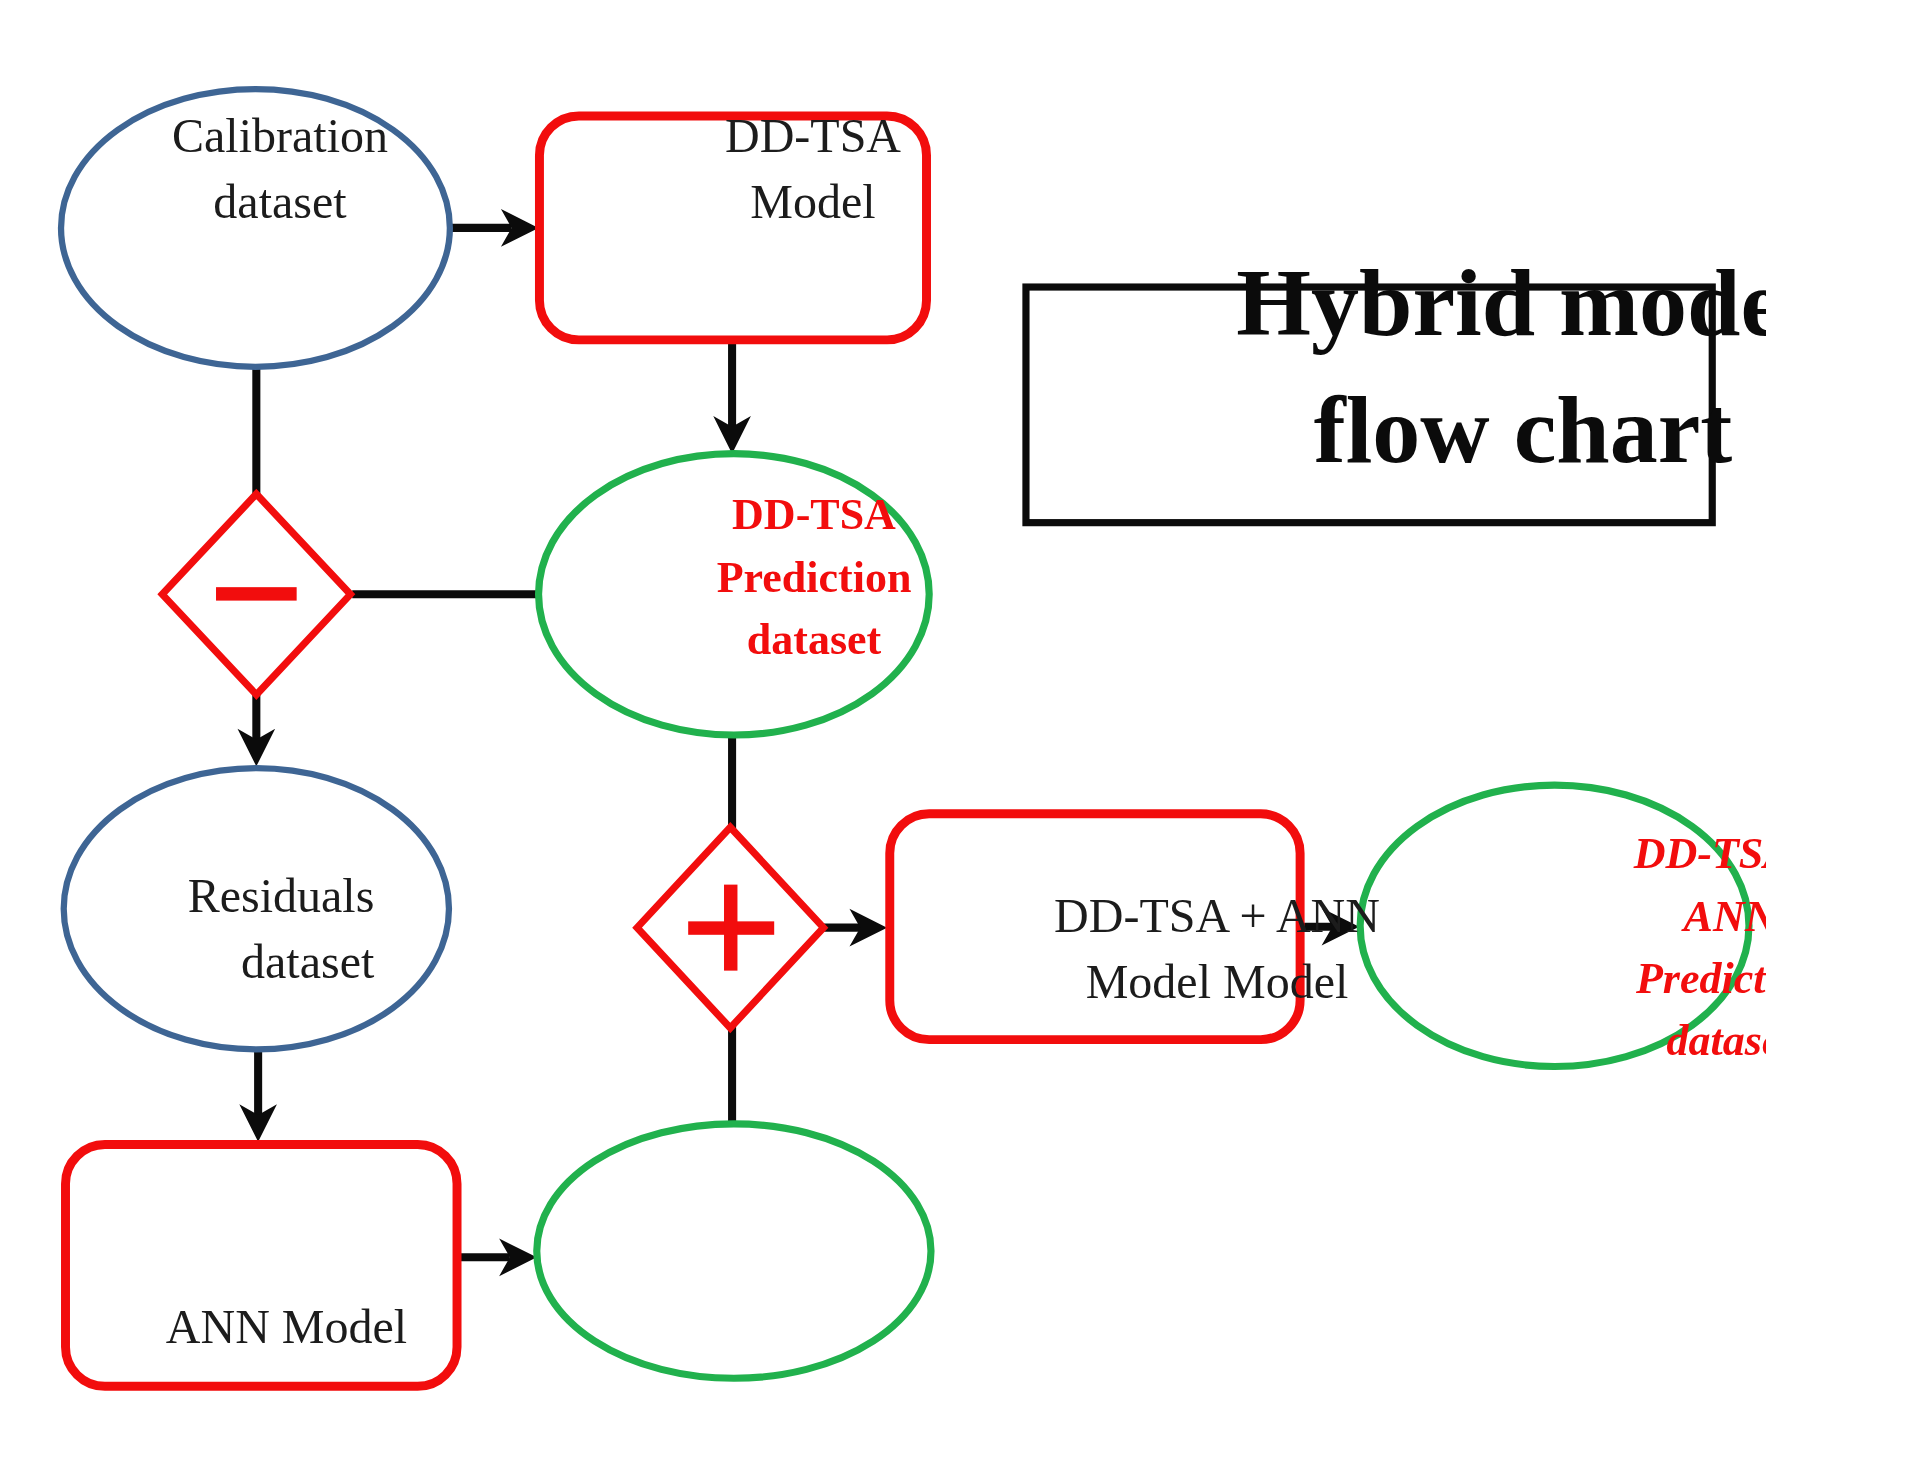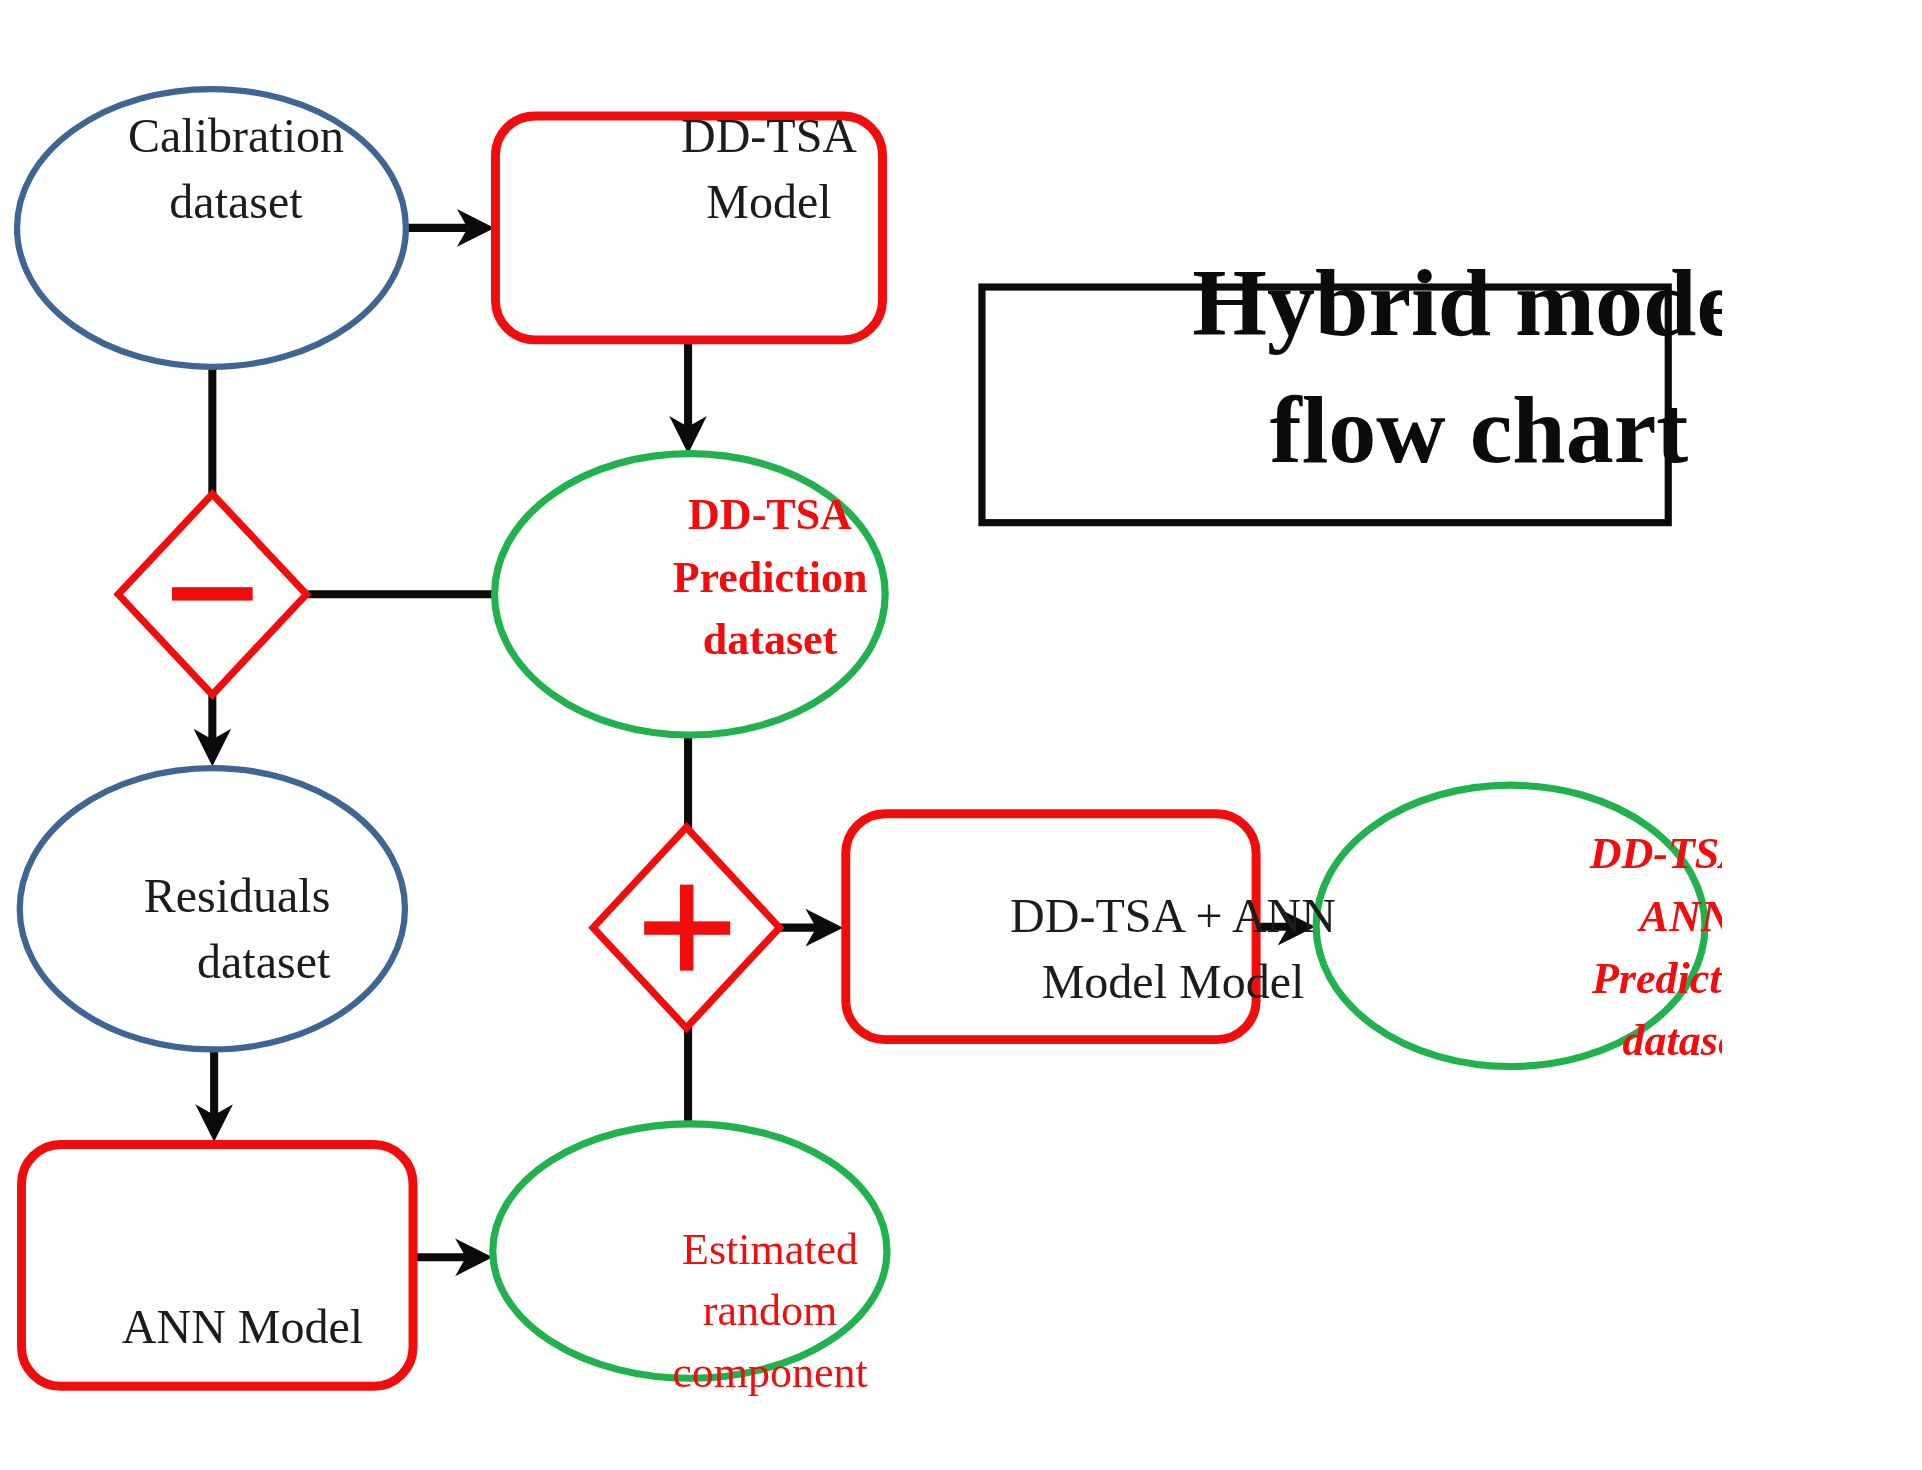--- a/index.html
+++ b/index.html
@@ -11,20 +11,21 @@
     --bg:#ffffff;
   }
   *{margin:0;padding:0;box-sizing:border-box;}
   html,body{background:var(--bg);}
   #canvas{
     position:relative;
     width:1722px;height:1470px;
     background:var(--bg);
     font-family:"Liberation Serif","DejaVu Serif",serif;
     overflow:hidden;
+    margin-left:44px;
   }
   #shapes{position:absolute;left:0;top:0;width:100%;height:100%;}
 
   
   .ellipse-blue{fill:#fff;stroke:var(--blue);stroke-width:7;}
   .ellipse-green{fill:#fff;stroke:var(--green);stroke-width:8;}
   .rect-red{fill:#fff;stroke:var(--red);stroke-width:10;}
   .rect-black{fill:#fff;stroke:var(--ink);stroke-width:8;}
   .diamond-red{fill:#fff;stroke:var(--red);stroke-width:8;stroke-linejoin:miter;}
   .op-glyph{fill:var(--red);}
@@ -144,17 +145,14 @@
   <div class="label" style="left:944px;top:823px;width:458px;height:252px;">DD-TSA + ANN
 Model Model</div>
 
   <div class="label red-bold" style="left:1476px;top:791px;width:420px;height:314px;font-style:italic;">DD-TSA +
 ANN
 Prediction
 dataset</div>
 
   <div class="label" style="left:24px;top:1192px;width:437px;height:270px;">ANN Model</div>
 
-  <div class="label red-normal" style="left:560px;top:1169px;width:420px;height:284px;">Estimated
-random
-component</div>
 
 </div>
 
 </body></html>

